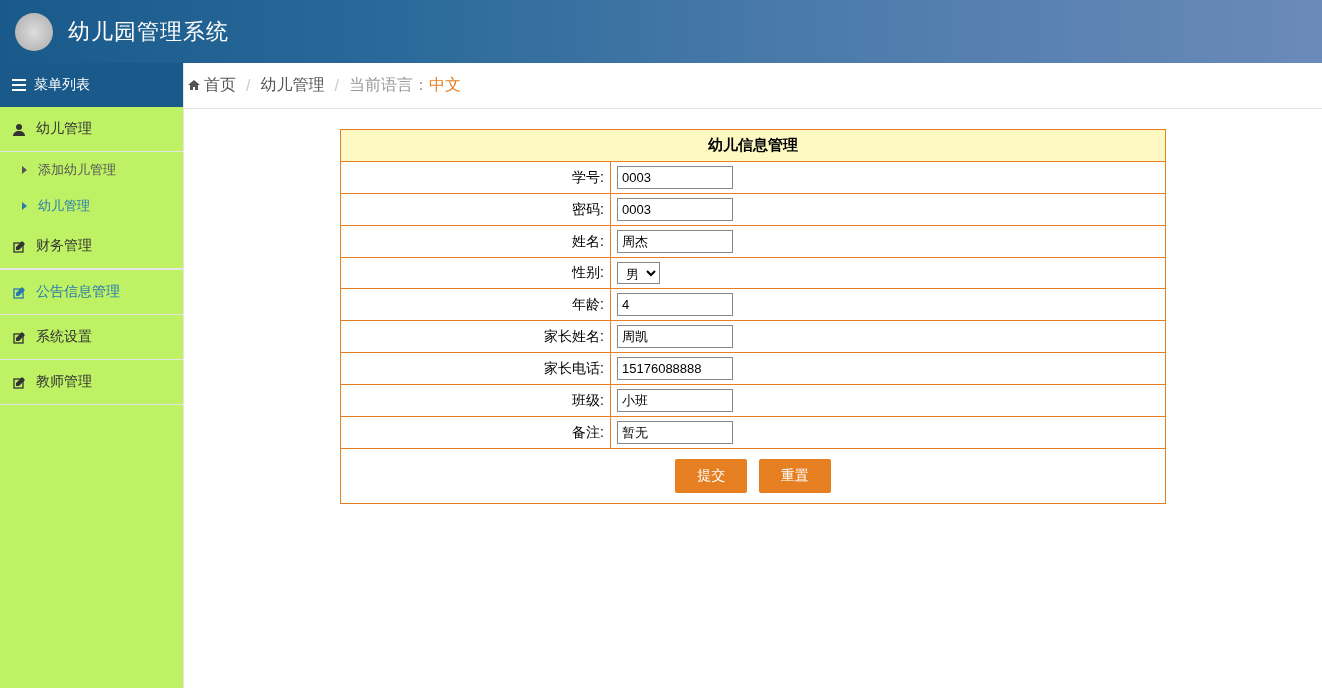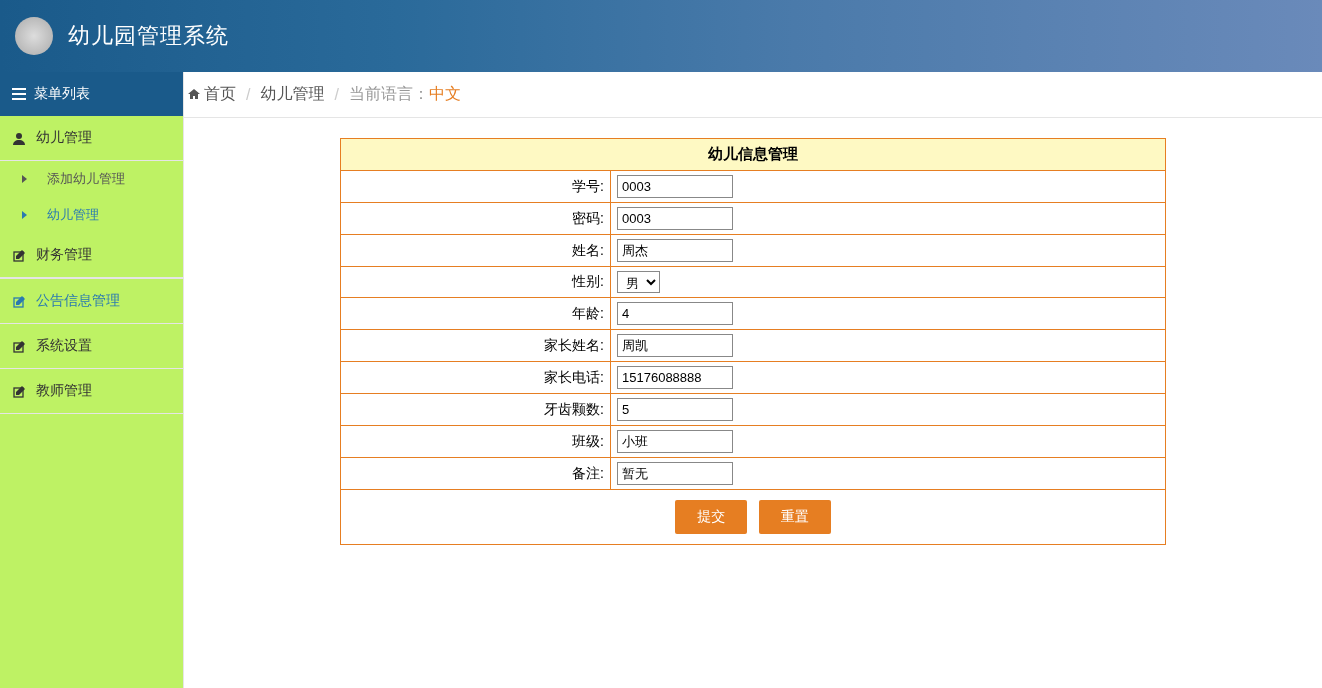--- a/index.html
+++ b/index.html
@@ -1,30 +1,30 @@
 <!DOCTYPE html>
 <html><head>
 <meta charset="utf-8">
 <style>
   * { box-sizing: border-box; margin: 0; padding: 0; }
   body { font-family: "Microsoft YaHei", Arial, sans-serif; font-size: 13px; color: #333; background: #fff; width: 1322px; height: 688px; overflow: hidden; }
   
-  .header { height: 72px; background: linear-gradient(to right, #1a5a8a, #2a6a9a 30%, #4a7aaa 60%, #6a8aba); display: flex; align-items: center; padding: 4px 15px; color: #fff; }
+  .header { height: 63px; background: linear-gradient(to right, #1a5a8a, #2a6a9a 30%, #4a7aaa 60%, #6a8aba); display: flex; align-items: center; padding: 4px 15px; color: #fff; }
   .avatar { width: 38px; height: 38px; border-radius: 50%; background: radial-gradient(circle, #ddd, #aaa); margin-right: 15px; flex-shrink:0; }
   .app-title { font-size: 22px; font-weight: normal; letter-spacing: 1px; }
 
   .layout { display: flex; height: calc(688px - 63px); }
   .sidebar { width: 184px; background: #bef264; border-right: 1px solid #e5e5e5; flex-shrink: 0; }
   
   .menu-header { background: #1a5a8a; color: #fff; padding: 13px 12px; font-size: 14px; display:flex; align-items:center; gap:8px;}
   
   .menu-item { padding: 13px 12px; border-bottom: 1px solid #e5e5e5; display:flex; align-items:center; gap:10px; cursor:pointer; color:#333; font-size:14px;}
   .menu-item.hover { color: #2a7ab0; }
   
-  .submenu-item { padding: 9px 12px 9px 22px; display:flex; align-items:center; gap:20px; cursor:pointer; font-size:13px; color:#555;text-align:center;}
+  .submenu-item { padding: 9px 12px 9px 22px; display:flex; align-items:center; gap:11px; cursor:pointer; font-size:13px; color:#555;text-align:center;}
   .submenu-item.active { color: #2a7ab0; }
   .submenu-caret { width:0; height:0; border-top:4px solid transparent; border-bottom:4px solid transparent; border-left:5px solid #555; }
   .submenu-item.active .submenu-caret { border-left-color:#2a7ab0;}
 
   .icon { width:14px; display:inline-flex; justify-content:center;}
   
   .content { flex: 1; background:#fff; }
   .breadcrumb { padding: 12px 4px; border-bottom: 1px solid #e5e5e5; display:flex; align-items:center; gap:10px; color:#555; font-size:16px;}
   .breadcrumb .sep { color:#ccc; }
   .bc-link { cursor:pointer; display:inline-flex; align-items:center; gap:4px; color:#555;}
@@ -171,24 +171,20 @@
         </tr>
         <tr>
           <td class="label">家长姓名:</td>
           <td class="field"><input type="text" value="周凯" style=""></td>
         </tr>
         <tr>
           <td class="label">家长电话:</td>
           <td class="field"><input type="text" value="15176088888" style=""></td>
         </tr>
         <tr>
-          <td class="label">牙齿颗数:</td>
-          <td class="field"><input type="text" value="5" style=""></td>
-        </tr>
-        <tr>
           <td class="label">班级:</td>
           <td class="field"><input type="text" value="小班" style=""></td>
         </tr>
         <tr>
           <td class="label">备注:</td>
           <td class="field"><input type="text" value="暂无" style=""></td>
         </tr>
         <tr class="btn-row">
           <td colspan="2">
             <button class="btn">提交</button>

